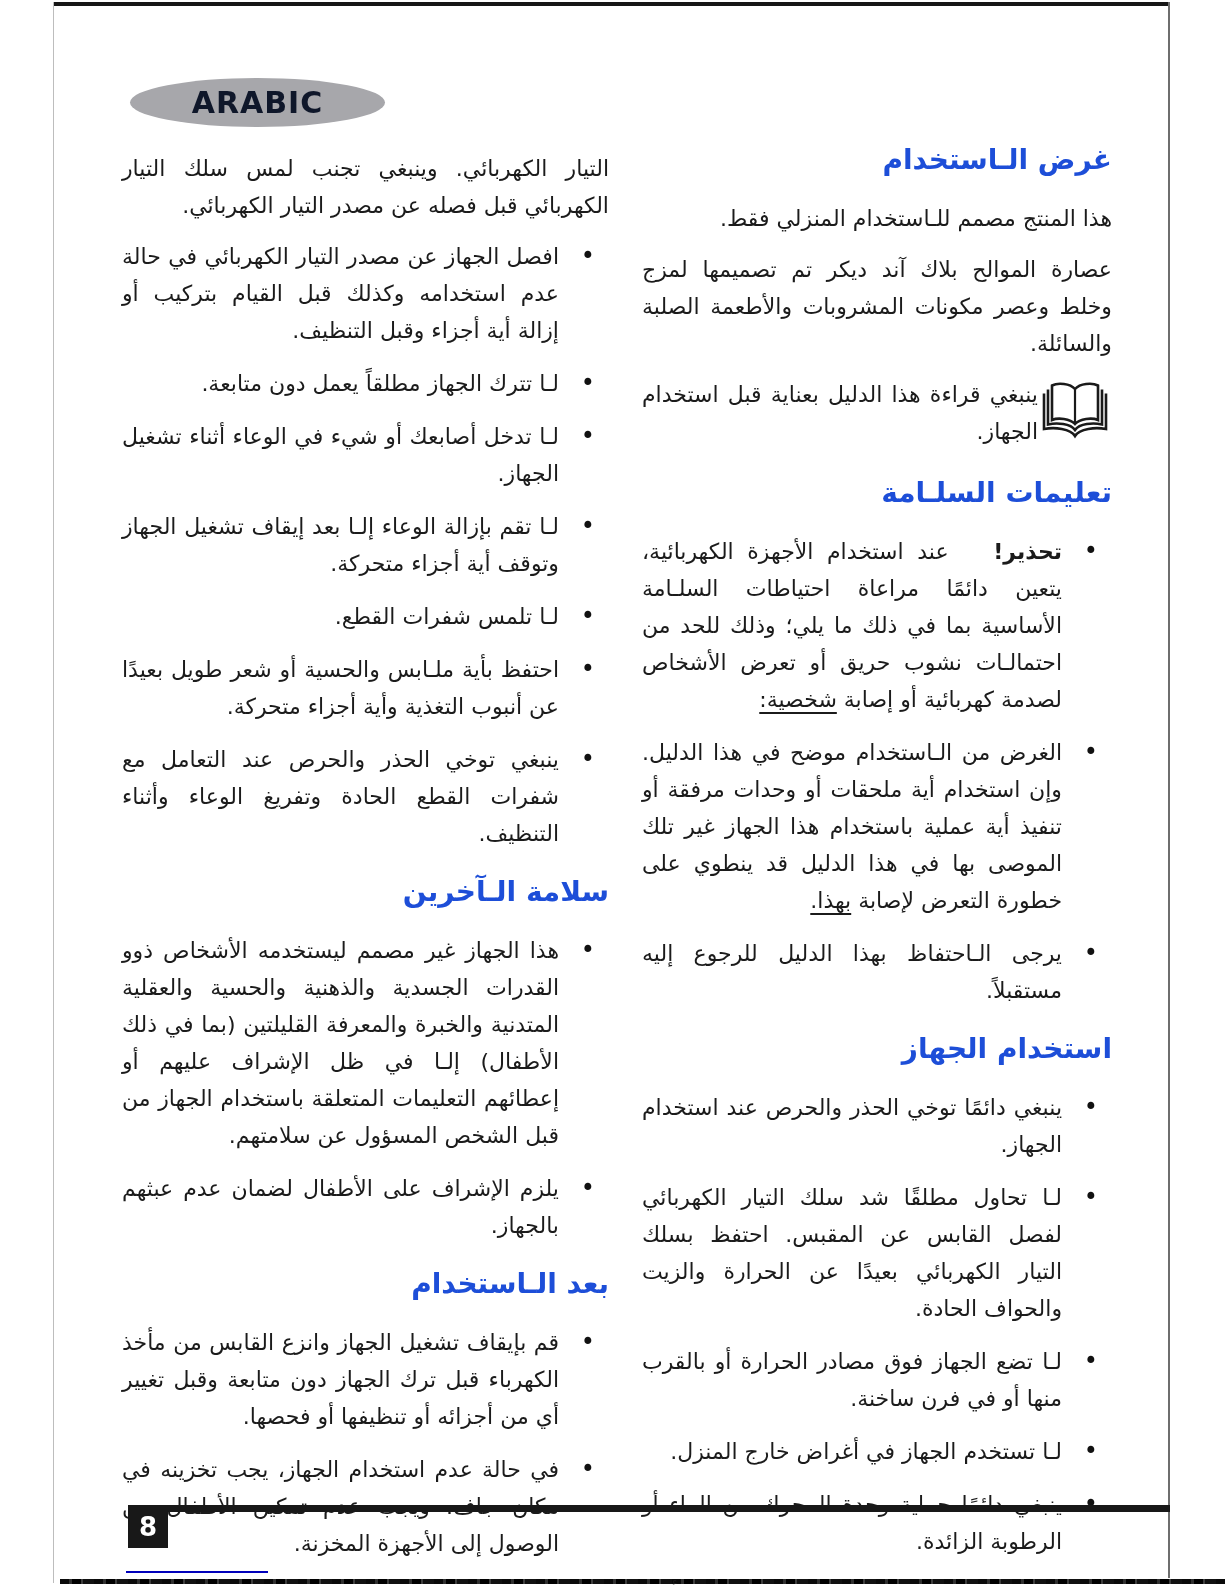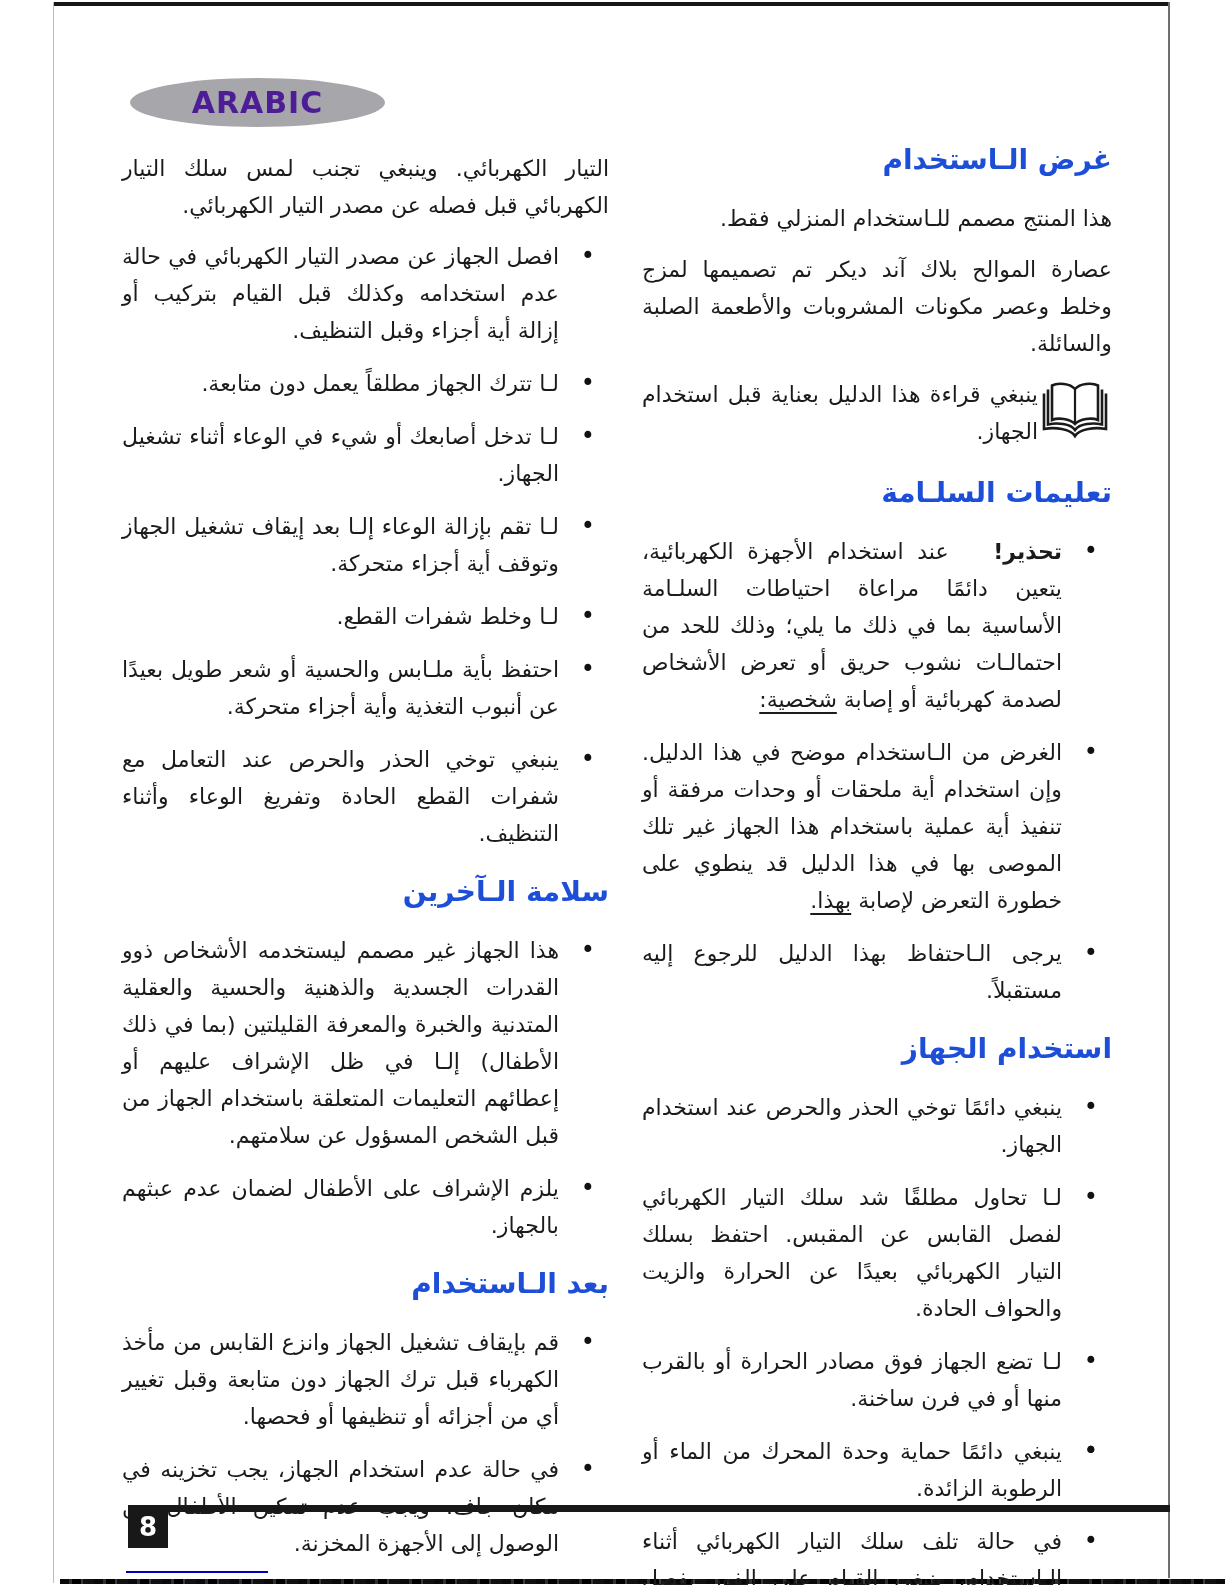--- a/index.html
+++ b/index.html
@@ -19,21 +19,21 @@
     position:absolute;left:60px;top:1579px;width:1165px;height:5px;
     background:repeating-linear-gradient(90deg,#0a0a0a 0 9px,#303030 9px 12px,#000 12px 21px,#3d3d3d 21px 23px,#111 23px 34px);
   }
   
   .badge{
     position:absolute;left:130px;top:78px;width:255px;height:49px;
     background:#a7a7ab;border-radius:50%;
     display:flex;align-items:center;justify-content:center;
   }
   .badge span{
-    color:#4c1d95;font-weight:bold;font-size:30px;letter-spacing:1px;
+    color:#0f172a;font-weight:bold;font-size:30px;letter-spacing:1px;
     font-family:"DejaVu Sans",sans-serif;
   }
   
   .col{direction:rtl;text-align:justify;text-align-last:right;font-size:22px;line-height:37px;}
   .col-left{position:absolute;left:122px;top:150px;width:487px;}
   .col-right{position:absolute;left:642px;top:140px;width:470px;}
   h2.sec{
     font-size:28px;line-height:40px;font-weight:bold;color:#1d4ed8;
     margin:20px 0 20px 0;text-align:right;
   }
@@ -87,21 +87,21 @@
     <div class="bi">
       <span class="dot">•</span>
       <span>لـا تدخل أصابعك أو شيء في الوعاء أثناء تشغيل الجهاز.</span>
     </div>
     <div class="bi">
       <span class="dot">•</span>
       <span>لـا تقم بإزالة الوعاء إلـا بعد إيقاف تشغيل الجهاز وتوقف أية أجزاء متحركة.</span>
     </div>
     <div class="bi">
       <span class="dot">•</span>
-      <span>لـا وخلط شفرات القطع.</span>
+      <span>لـا تلمس شفرات القطع.</span>
     </div>
     <div class="bi">
       <span class="dot">•</span>
       <span>احتفظ بأية ملـابس والحسية أو شعر طويل بعيدًا عن أنبوب التغذية وأية أجزاء متحركة.</span>
     </div>
     <div class="bi">
       <span class="dot">•</span>
       <span>ينبغي توخي الحذر والحرص عند التعامل مع شفرات القطع الحادة وتفريغ الوعاء وأثناء التنظيف.</span>
     </div>
 
@@ -170,20 +170,21 @@
     <div class="bi">
       <span class="dot">•</span>
       <span>لـا تحاول مطلقًا شد سلك التيار الكهربائي لفصل القابس عن المقبس. احتفظ بسلك التيار الكهربائي بعيدًا عن الحرارة والزيت والحواف الحادة.</span>
     </div>
     <div class="bi">
       <span class="dot">•</span>
       <span>لـا تضع الجهاز فوق مصادر الحرارة أو بالقرب منها أو في فرن ساخنة.</span>
     </div>
     <div class="bi">
       <span class="dot">•</span>
+      <span>لـا تستخدم الجهاز في أغراض خارج المنزل.</span>
     </div>
     <div class="bi">
       <span class="dot">•</span>
       <span>ينبغي دائمًا حماية وحدة المحرك من الماء أو الرطوبة الزائدة.</span>
     </div>
     <div class="bi">
       <span class="dot">•</span>
       <span>في حالة تلف سلك التيار الكهربائي أثناء الـاستخدام، ينبغي القيام على الفور بفصل الجهاز عن مصدر</span>
     </div>
   </div>

